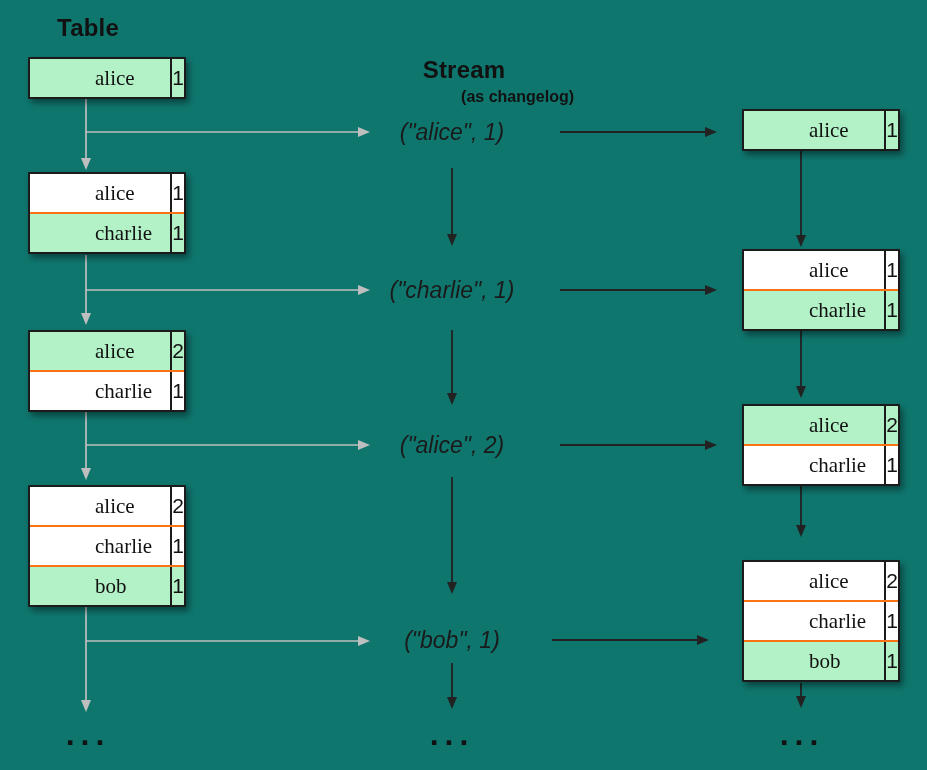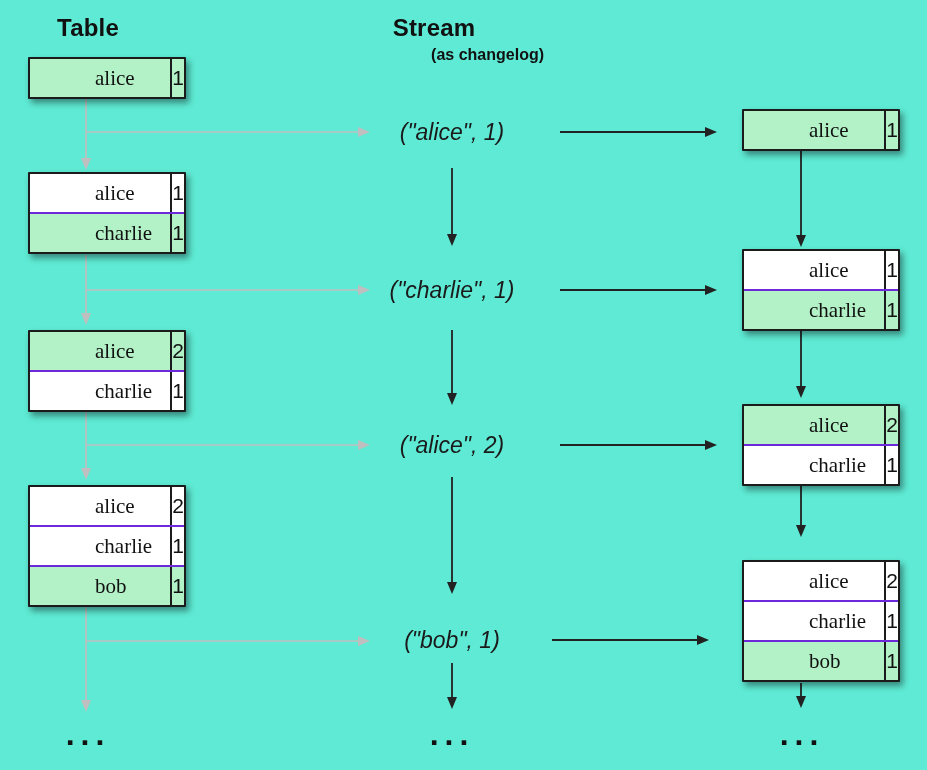--- a/index.html
+++ b/index.html
@@ -2,45 +2,45 @@
 <html style="--highlight-green: #B3F2C7; --arrow-gray: #BFBFBF; --arrow-black: #222222;"><head>
 <meta charset="utf-8">
 <style>
   :root{
     --highlight-green:#B3F2C7;
     --arrow-gray:#BFBFBF;
     --arrow-black:#222222;
   }
   html,body{margin:0;padding:0;background:#ffffff;}
   .canvas{
-    position:relative;width:927px;height:770px;background:#5eead4;
+    position:relative;width:927px;height:770px;background:#0f766e;
     font-family:"Liberation Sans",sans-serif;color:#111;overflow:hidden;
   }
   .arrow-layer{position:absolute;left:0;top:0;width:927px;height:770px;}
   line.g{stroke:var(--arrow-gray,#BFBFBF);stroke-width:1.7;}
   line.b{stroke:var(--arrow-black,#222);stroke-width:1.8;}
 
   .col-title{
     position:absolute;top:14px;font-weight:bold;font-size:24px;
     text-align:center;letter-spacing:.2px;
   }
   .col-sub{
     position:absolute;top:46px;font-weight:bold;font-size:16px;text-align:right;
   }
   .t-left{left:8px;width:160px;}
-  .t-mid{left:324px;width:220px;}
+  .t-mid{left:354px;width:220px;margin-top:42px;}
   .t-right{left:702px;width:220px;}
 
   .tbl{
     position:absolute;width:158px;box-sizing:border-box;background:#fff;
     border:2.5px solid #1b1b1b;border-radius:1px;
     box-shadow:3px 4px 6px rgba(0,0,0,.42);
   }
   .row{display:flex;height:38px;background:#fff;padding-left:48px;}
-  .row + .row{border-top:2px solid #6d28d9;}
+  .row + .row{border-top:2px solid #f97316;}
   .row.hl{background:var(--highlight-green,#B3F2C7);}
   .cell{display:flex;align-items:center;box-sizing:border-box;}
   .key{
     width:113px;padding-left:17px;border-right:2px solid #1b1b1b;
     font-family:"Liberation Serif",serif;font-size:21px;
   }
   .val{flex:1;justify-content:center;font-size:21px;}
 
   .evt{
     position:absolute;width:260px;text-align:center;

